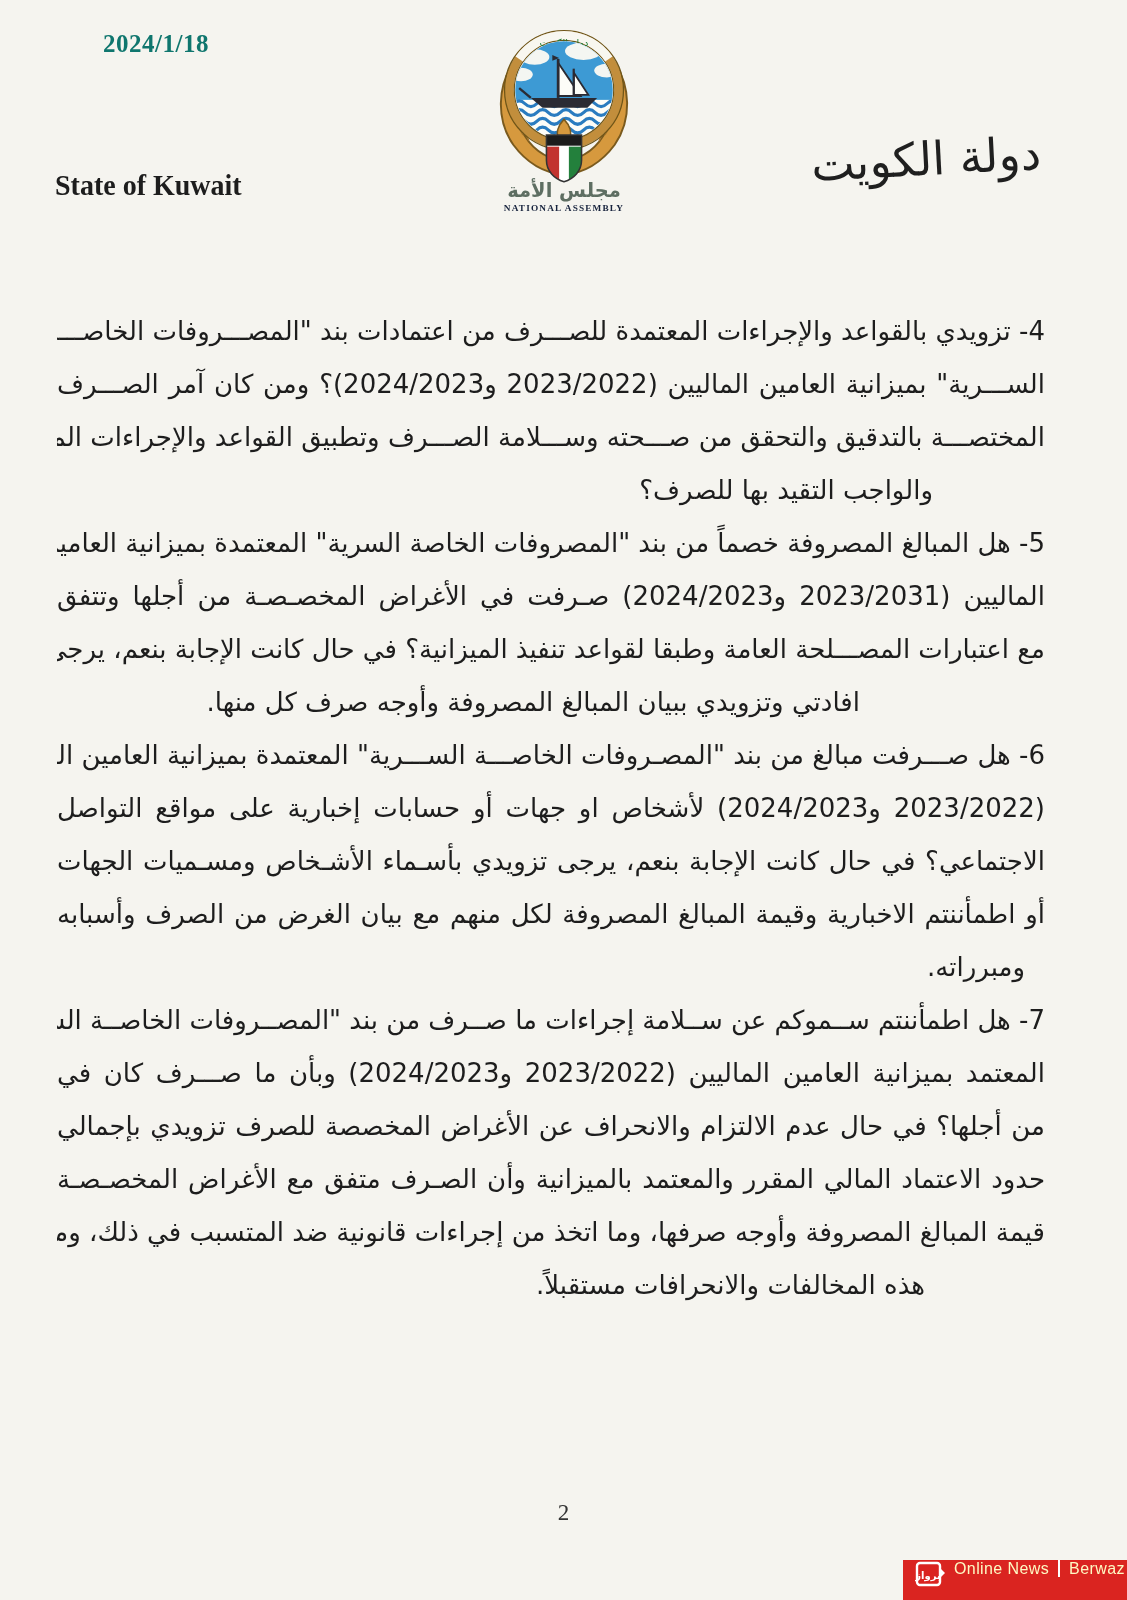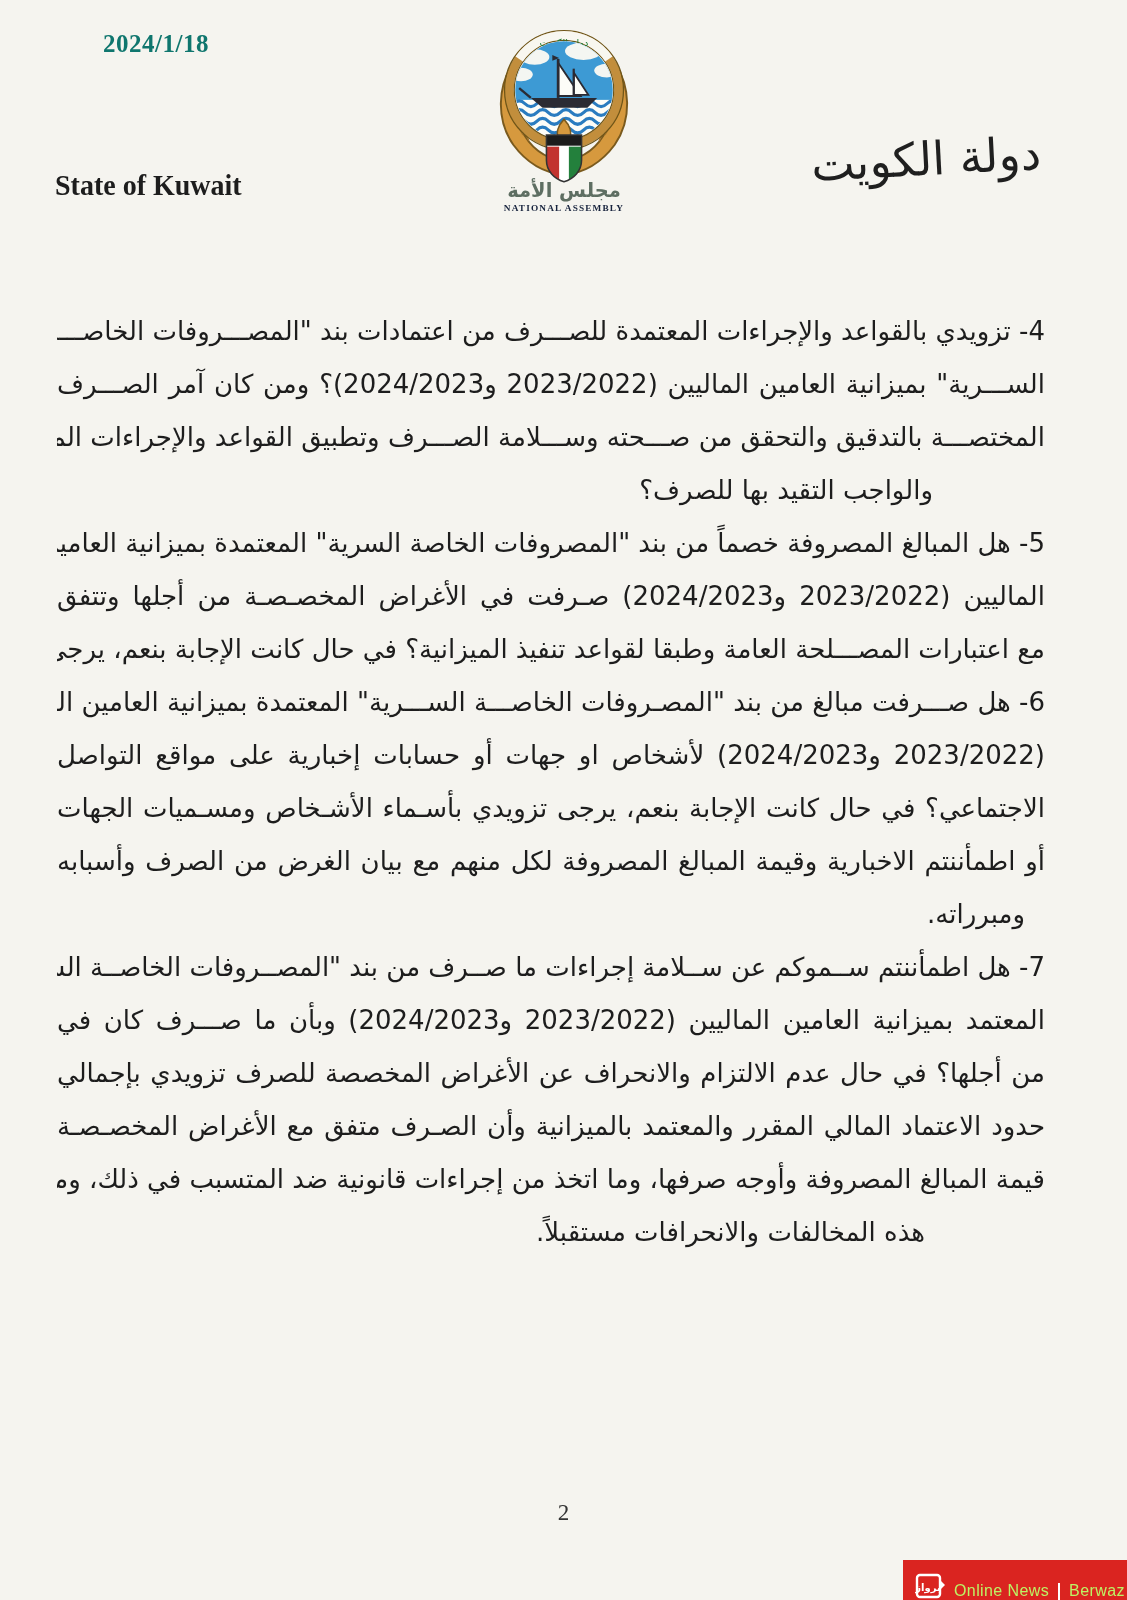--- a/index.html
+++ b/index.html
@@ -49,25 +49,25 @@
   
   .page-number{
     position:absolute; top:1500px; left:0; width:100%;
     text-align:center;
     font-family:"Liberation Serif",serif; font-size:23px; color:#333;
   }
   .watermark{
     position:absolute; right:0; bottom:0;
     height:40px; width:224px;
     background:#da2420;
-    display:flex; align-items:flex-end; gap:9px;
+    display:flex; align-items:flex-start; gap:9px;
     padding-left:12px; box-sizing:border-box;
   }
   .wm-text{
-    color:#bef264; font-family:"Liberation Sans",sans-serif;
+    color:#fef9c3; font-family:"Liberation Sans",sans-serif;
     font-size:16px; letter-spacing:.4px; white-space:nowrap;
   }
   .wm-sep{ width:2px; height:17px; background:#fff; }
 </style>
 </head>
 <body>
 
 <div class="page">
 
   <div class="date">2024/1/18</div>
@@ -142,22 +142,23 @@
 
     <div>
       <div class="line">4- تزويدي بالقواعد والإجراءات المعتمدة للصـــرف من اعتمادات بند "المصـــروفات الخاصـــة</div>
       <div class="line">الســـرية" بميزانية العامين الماليين (2023/2022 و2024/2023)؟ ومن كان آمر الصـــرف</div>
       <div class="line">المختصـــة بالتدقيق والتحقق من صـــحته وســـلامة الصـــرف وتطبيق القواعد والإجراءات المعتمدة</div>
       <div class="line last last-4">والواجب التقيد بها للصرف؟</div>
     </div>
 
     <div>
       <div class="line">5- هل المبالغ المصروفة خصماً من بند "المصروفات الخاصة السرية" المعتمدة بميزانية العامين</div>
-      <div class="line">الماليين (2023/2022 و2024/2023) صـرفت في الأغراض المخصـصـة من أجلها وتتفق</div>
+      <div class="line">الماليين (2023/2031 و2024/2023) صـرفت في الأغراض المخصـصـة من أجلها وتتفق</div>
       <div class="line">مع اعتبارات المصـــلحة العامة وطبقا لقواعد تنفيذ الميزانية؟ في حال كانت الإجابة بنعم، يرجى</div>
+      <div class="line last last-5">افادتي وتزويدي ببيان المبالغ المصروفة وأوجه صرف كل منها.</div>
     </div>
 
     <div>
       <div class="line">6- هل صـــرفت مبالغ من بند "المصـروفات الخاصـــة الســـرية" المعتمدة بميزانية العامين الماليين</div>
       <div class="line">(2023/2022 و2024/2023) لأشخاص او جهات أو حسابات إخبارية على مواقع التواصل</div>
       <div class="line">الاجتماعي؟ في حال كانت الإجابة بنعم، يرجى تزويدي بأسـماء الأشـخاص ومسـميات الجهات</div>
       <div class="line">أو اطمأننتم الاخبارية وقيمة المبالغ المصروفة لكل منهم مع بيان الغرض من الصرف وأسبابه</div>
       <div class="line last last-6">ومبرراته.</div>
     </div>
 

